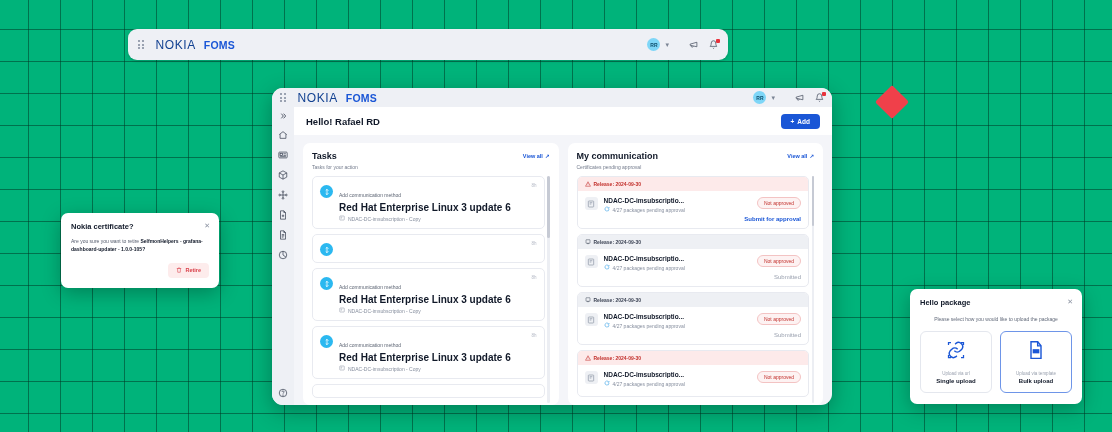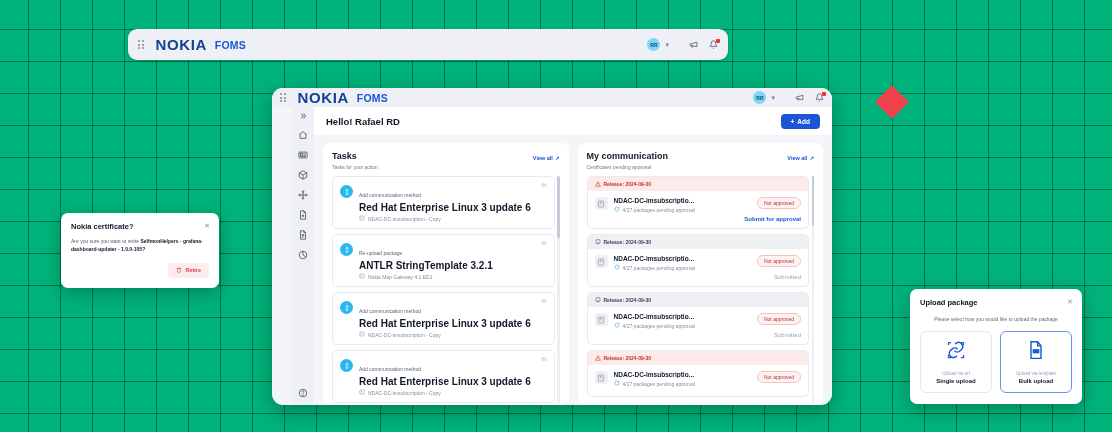--- a/index.html
+++ b/index.html
@@ -28,21 +28,21 @@
   
   .topbar-window {
     position: absolute; left: 128px; top: 29px;
     width: 600px; height: 31px;
     background: #eef0f5; border-radius: 9px;
     display: flex; align-items: center; padding: 0 10px;
     box-shadow: 0 1px 3px rgba(0,0,0,.18);
   }
   .grip { display: grid; grid-template-columns: repeat(2,2px); gap: 1.5px; margin-right: 12px; }
   .grip i { width: 2px; height: 2px; background: #9aa2b1; display: block; }
-  .logo-nokia { color: #124191; font-size: 15px; font-weight: 700; letter-spacing: .6px; margin-right: 8px; }
+  .logo-nokia { color: #124191; font-size: 12px; font-weight: 400; letter-spacing: .6px; margin-right: 8px; }
   .logo-foms  { color: #1a56d6; font-size: 10.5px; font-weight: 800; letter-spacing: .2px; }
   .spacer { flex: 1; }
   .avatar {
     width: 13px; height: 13px; border-radius: 50%;
     background: #7ed6f7; color: #0d4d6b; font-size: 5px; font-weight: 700;
     display: flex; align-items: center; justify-content: center;
   }
   .chev { color: #7b8494; font-size: 7px; margin: 0 9px 0 5px; }
   .ic { color: #4a5262; margin-left: 11px; position: relative; display:inline-flex; }
   .dot-badge {
@@ -55,21 +55,21 @@
     position: absolute; left: 272px; top: 88px;
     width: 560px; height: 317px;
     background: #f4f5f9; border-radius: 11px;
     box-shadow: 0 6px 22px rgba(0,0,0,.3);
     overflow: hidden; display: flex; flex-direction: column;
   }
   .app-titlebar {
     height: 19px; background: #eef0f5; display: flex; align-items: center;
     padding: 0 8px; flex-shrink: 0;
   }
-  .app-body { flex: 1; display: flex; min-height: 0; padding-left: 20px; }
+  .app-body { flex: 1; display: flex; min-height: 0; }
 
   .sidebar {
     width: 22px; background: #eef0f5; flex-shrink: 0;
     display: flex; flex-direction: column; align-items: center;
     padding-top: 5px; gap: 10px;
   }
   .sb-ic { color: #3d4455; display: flex; }
   .sb-bottom { margin-top: auto; margin-bottom: 7px; }
 
   .content { flex: 1; display: flex; flex-direction: column; min-width: 0; }
@@ -83,21 +83,21 @@
     font-size: 6.5px; font-weight: 600; border: none; border-radius: 4px;
     padding: 4px 10px; display: flex; align-items: center; gap: 3px; cursor: pointer;
   }
 
   .panels { flex: 1; display: flex; gap: 9px; padding: 8px 9px 0 9px; min-height: 0; }
   .panel {
     flex: 1; background: #fff; border-radius: 7px;
     padding: 8px 9px 0 9px; display: flex; flex-direction: column; min-width: 0;
     overflow: hidden;
   }
-  .panel-head { display: flex; align-items: flex-end; }
+  .panel-head { display: flex; align-items: center; }
   .panel-title { font-size: 9px; font-weight: 700; color: #101828; }
   .viewall {
     margin-left: auto; font-size: 5.5px; color: #1a56d6; font-weight: 600;
     display: flex; align-items: center; gap: 2px; cursor: pointer;
   }
   .panel-sub { font-size: 5px; color: #737b8c; margin-top: 3px; }
   .panel-scroll {
     flex: 1; margin-top: 6px; overflow: hidden; position: relative;
     padding-right: 5px;
   }
@@ -344,27 +344,20 @@
                       <span>NDAC-DC-imsubscription - Copy</span>
                     </div></span>
                   <span class="task-time">8h</span>
                 </div>
                 <div class="task">
                   <span class="task-ic">
                     <svg width="8" height="8" viewBox="0 0 24 24" fill="none" stroke="currentColor" stroke-width="2.4">
                       <path d="M12 4v16M8 8l4-4 4 4M8 16l4 4 4-4"></path>
                     </svg>
                   </span>
-                  <span class="task-txt"><span class="task-kind">Re-upload package</span><div class="task-name">ANTLR StringTemplate 3.2.1</div><div class="task-meta">
-                      <span><svg width="6" height="6" viewBox="0 0 24 24" fill="none" stroke="currentColor" stroke-width="2">
-                          <rect x="3" y="4" width="18" height="16" rx="2"></rect>
-                          <path d="M7 9h6M7 13h4"></path>
-                        </svg></span>
-                      <span>Nokia Map Gateway 4.1 ED1</span>
-                    </div></span>
                   <span class="task-time">8h</span>
                 </div>
                 <div class="task">
                   <span class="task-ic">
                     <svg width="8" height="8" viewBox="0 0 24 24" fill="none" stroke="currentColor" stroke-width="2.4">
                       <path d="M12 4v16M8 8l4-4 4 4M8 16l4 4 4-4"></path>
                     </svg>
                   </span>
                   <span class="task-txt"><span class="task-kind">Add communication method</span><div class="task-name">Red Hat Enterprise Linux 3 update 6</div><div class="task-meta">
                       <span><svg width="6" height="6" viewBox="0 0 24 24" fill="none" stroke="currentColor" stroke-width="2">
@@ -547,21 +540,21 @@
     <span>
       <svg width="6" height="6" viewBox="0 0 24 24" fill="none" stroke="currentColor" stroke-width="2.2">
           <path d="M3 6h18M8 6V4h8v2M6 6l1 15h10l1-15"></path>
         </svg>
     </span>
     <span>Retire</span>
   </button>
 </div>
 
 <div class="dialog" id="upload-dialog">
-  <div class="dlg-title">Upload package</div>
+  <div class="dlg-title">Hello package</div>
   <span class="dlg-close">✕</span>
   <div class="upload-sub">Please select how you would like to upload the package</div>
   <div class="upload-opts">
     <div class="upload-opt">
       <span>
         <svg width="20" height="20" viewBox="0 0 24 24" fill="none" stroke="#1a56d6" stroke-width="1.7">
           <path d="M10 13a5 5 0 0 0 7 0l2-2a5 5 0 0 0-7-7l-1 1"></path>
           <path d="M14 11a5 5 0 0 0-7 0l-2 2a5 5 0 0 0 7 7l1-1"></path>
           <path d="M3 6V3h3M21 18v3h-3M3 18v3h3M21 6V3h-3" stroke-width="1.5"></path>
         </svg>

